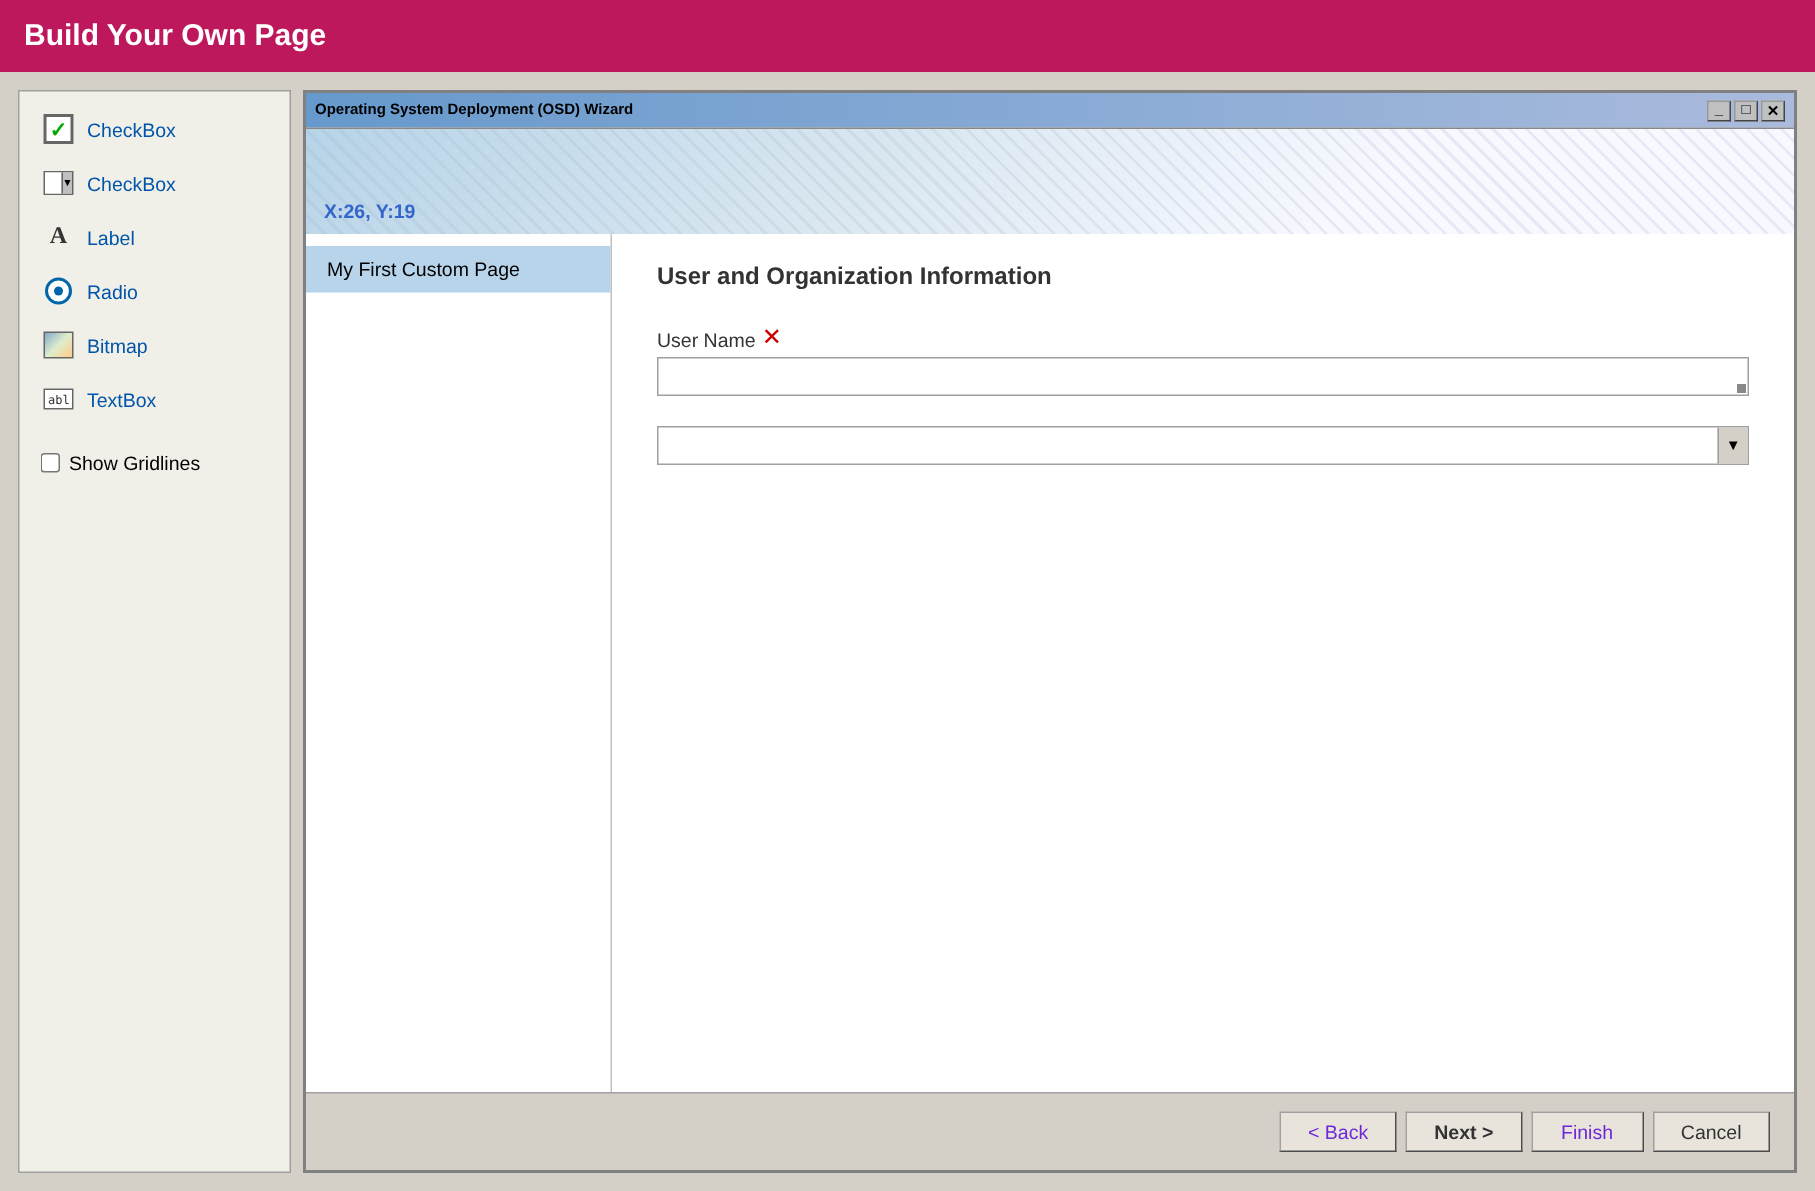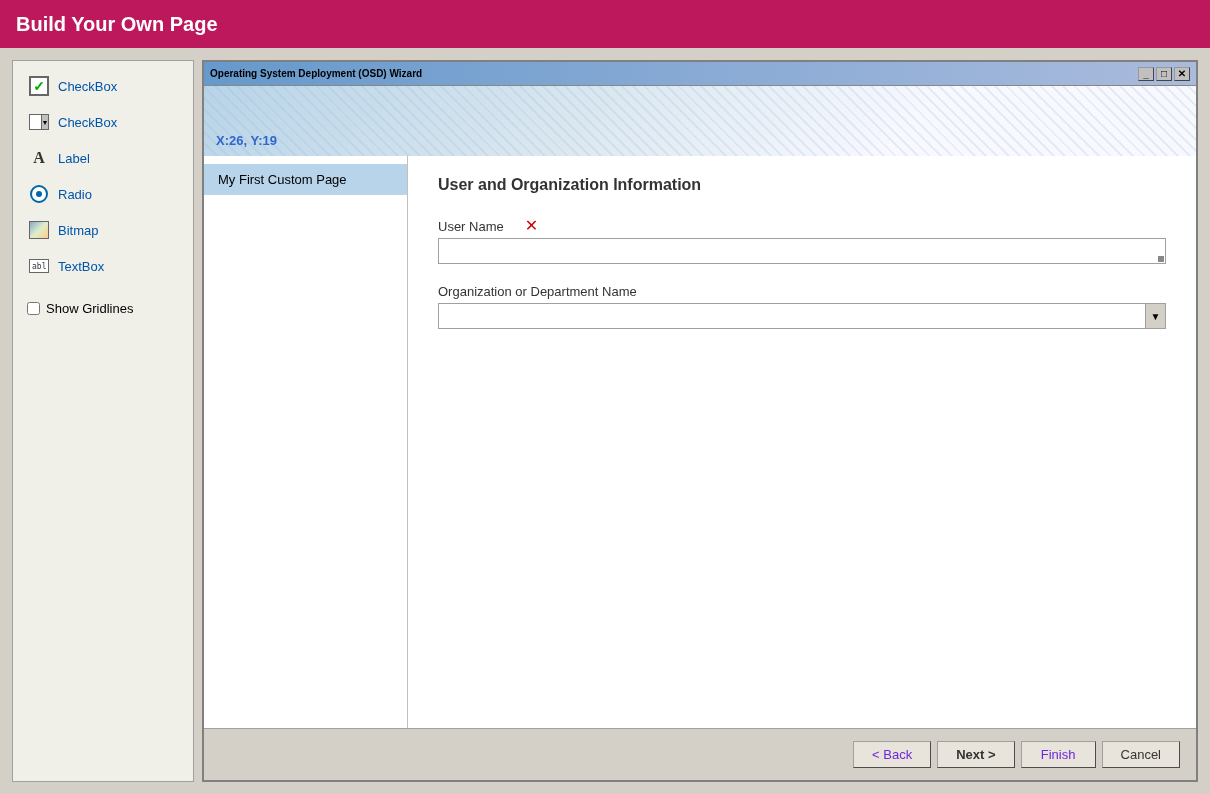--- a/index.html
+++ b/index.html
@@ -208,21 +208,21 @@
     .form-field {
       margin-bottom: 20px;
     }
 
     .field-label {
       font-size: 13px;
       color: #333;
       margin-bottom: 4px;
       display: flex;
       align-items: center;
-      gap: 21px;
+      gap: 4px;
     }
 
     .required-marker {
       color: #cc0000;
       font-size: 16px;
       line-height: 1;
     }
 
     .field-input-text {
       width: 100%;
@@ -491,23 +491,20 @@
             <span>User Name</span>
             <span class="required-marker">✕</span>
           </div>
           <div class="field-input-wrapper">
             <input type="text" class="field-input-text" value="" style="">
             <div class="resize-handle"></div>
           </div>
         </div>
 
         <div class="form-field">
-          <div class="field-label">
-            <span>Organization or Department Name</span>
-          </div>
           <div class="field-input-combo">
             <input type="text" value="" style="">
             <div class="combo-btn">▼</div>
           </div>
         </div>
 
       </div>
     </div>
 
     <div class="wizard-footer">

